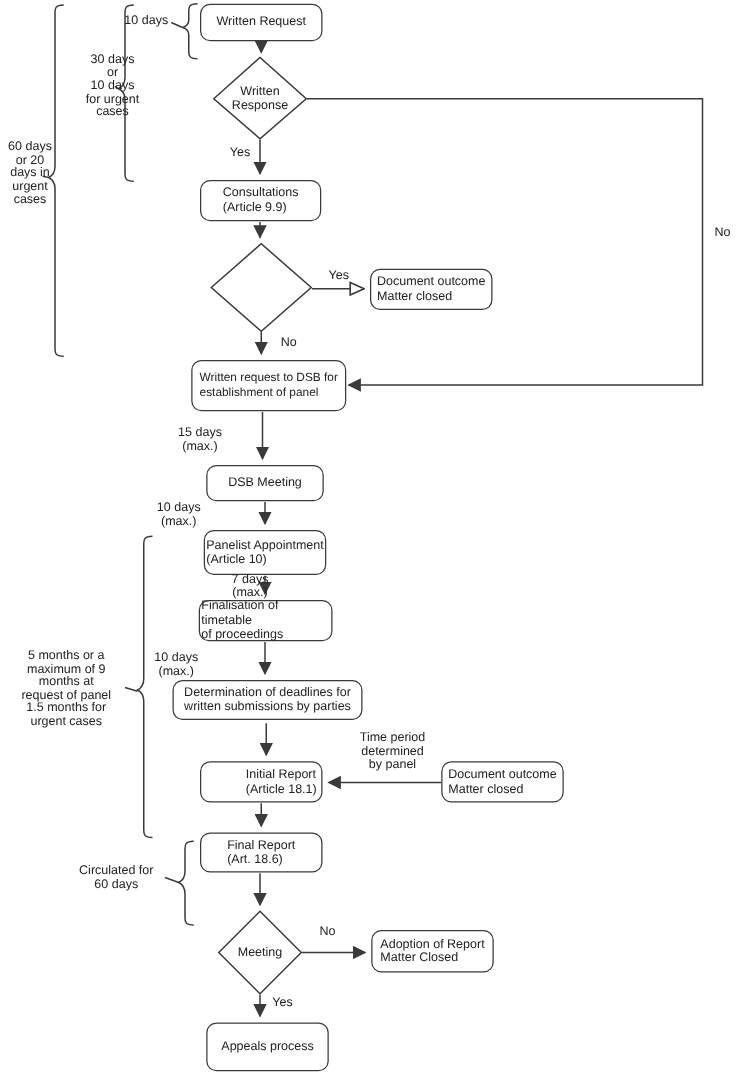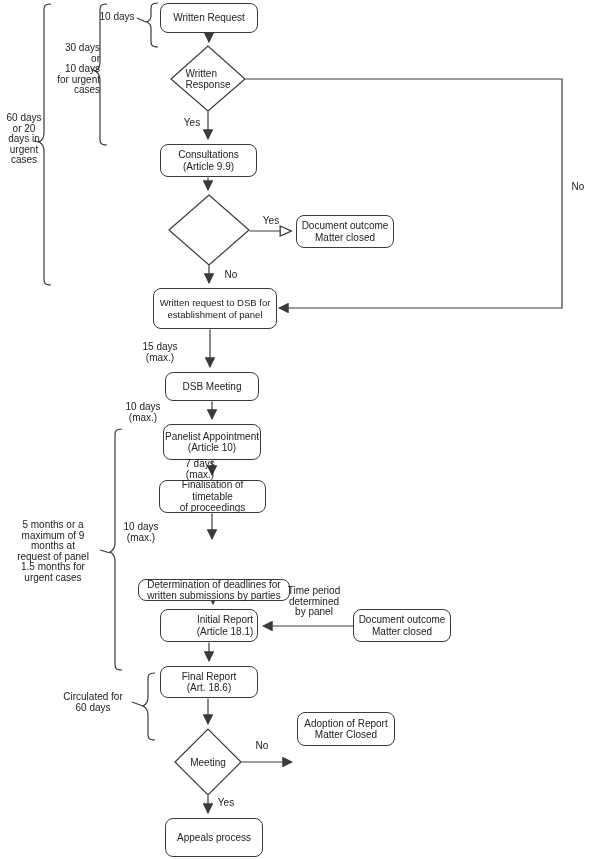--- a/index.html
+++ b/index.html
@@ -5,26 +5,26 @@
   html,body{margin:0;padding:0;background:#fff;}
   #canvas{
     position:relative;width:602px;height:859px;background:#fff;overflow:hidden;
     font-family:"Liberation Sans",sans-serif;color:#222;
   }
   #wires{position:absolute;left:0;top:0;z-index:1;}
   .box{
     position:absolute;z-index:2;box-sizing:border-box;
     background:#fff;border:1.2px solid #3a3a3a;border-radius:8px;
     display:flex;align-items:center;justify-content:center;
-    text-align:center;white-space:pre-line;
+    white-space:pre-line;
     font-size:10px;line-height:11.5px;color:#222;padding:0 1px;
   }
   .dlbl{
     position:absolute;z-index:2;display:flex;align-items:center;justify-content:center;
-    text-align:left;white-space:pre-line;font-size:10px;line-height:11px;color:#222;
+    text-align:center;white-space:pre-line;font-size:10px;line-height:11px;color:#222;
   }
   .lbl{
     position:absolute;z-index:2;text-align:center;white-space:pre-line;
     font-size:10px;line-height:10.5px;color:#222;
   }
 </style>
 </head>
 <body>
 
 <div id="canvas">
@@ -80,45 +80,45 @@
 (Article 9.9)</div>
   <div class="box" style="left:296px;top:215px;width:98px;height:33px;">Document outcome
 Matter closed</div>
   <div class="box" style="left:165px;top:372px;width:94px;height:29px;">DSB Meeting</div>
   <div class="box" style="left:153px;top:288px;width:124px;height:41px;font-size:9.5px;">Written request to DSB for
 establishment of panel</div>
   <div class="box" style="left:163px;top:424px;width:98px;height:36px;">Panelist Appointment
 (Article 10)</div>
   <div class="box" style="left:159px;top:480px;width:107px;height:33px;">Finalisation of timetable
 of proceedings</div>
-  <div class="box" style="left:138px;top:544px;width:152px;height:22px;margin-top:35px;">Determination of deadlines for
+  <div class="box" style="left:138px;top:544px;width:152px;height:32px;">Determination of deadlines for
 written submissions by parties</div>
   <div class="box" style="left:160px;top:609px;width:98px;height:33px;padding-left:33px;">Initial Report
 (Article 18.1)</div>
   <div class="box" style="left:353px;top:609px;width:98px;height:33px;">Document outcome
 Matter closed</div>
   <div class="box" style="left:160px;top:666px;width:98px;height:32px;">Final Report
 (Art. 18.6)</div>
-  <div class="box" style="left:297px;top:712px;width:98px;height:34px;">Adoption of Report
+  <div class="box" style="left:297px;top:744px;width:98px;height:34px;">Adoption of Report
 Matter Closed</div>
   <div class="box" style="left:165px;top:818px;width:98px;height:39px;">Appeals process</div>
 
   <div class="dlbl" style="left:172px;top:58px;width:72px;height:42px;">Written
 Response</div>
   <div class="dlbl" style="left:176px;top:741px;width:64px;height:42px;">Meeting</div>
 
   <div class="lbl" style="left:178px;top:118px;width:28px;">Yes</div>
   <div class="lbl" style="left:564px;top:182px;width:28px;">No</div>
   <div class="lbl" style="left:257px;top:216px;width:28px;">Yes</div>
   <div class="lbl" style="left:217px;top:270px;width:28px;">No</div>
   <div class="lbl" style="left:248px;top:741px;width:28px;">No</div>
   <div class="lbl" style="left:212px;top:798px;width:28px;">Yes</div>
 
   <div class="lbl" style="left:95px;top:12px;width:44px;">10 days</div>
-  <div class="lbl" style="left:38px;top:43px;width:62px;text-align:right;">30 days
+  <div class="lbl" style="left:59px;top:43px;width:62px;">30 days
 or
 10 days
 for urgent
 cases</div>
   <div class="lbl" style="left:1px;top:113px;width:46px;">60 days
 or 20
 days in
 urgent
 cases</div>
   <div class="lbl" style="left:131px;top:342px;width:58px;">15 days

